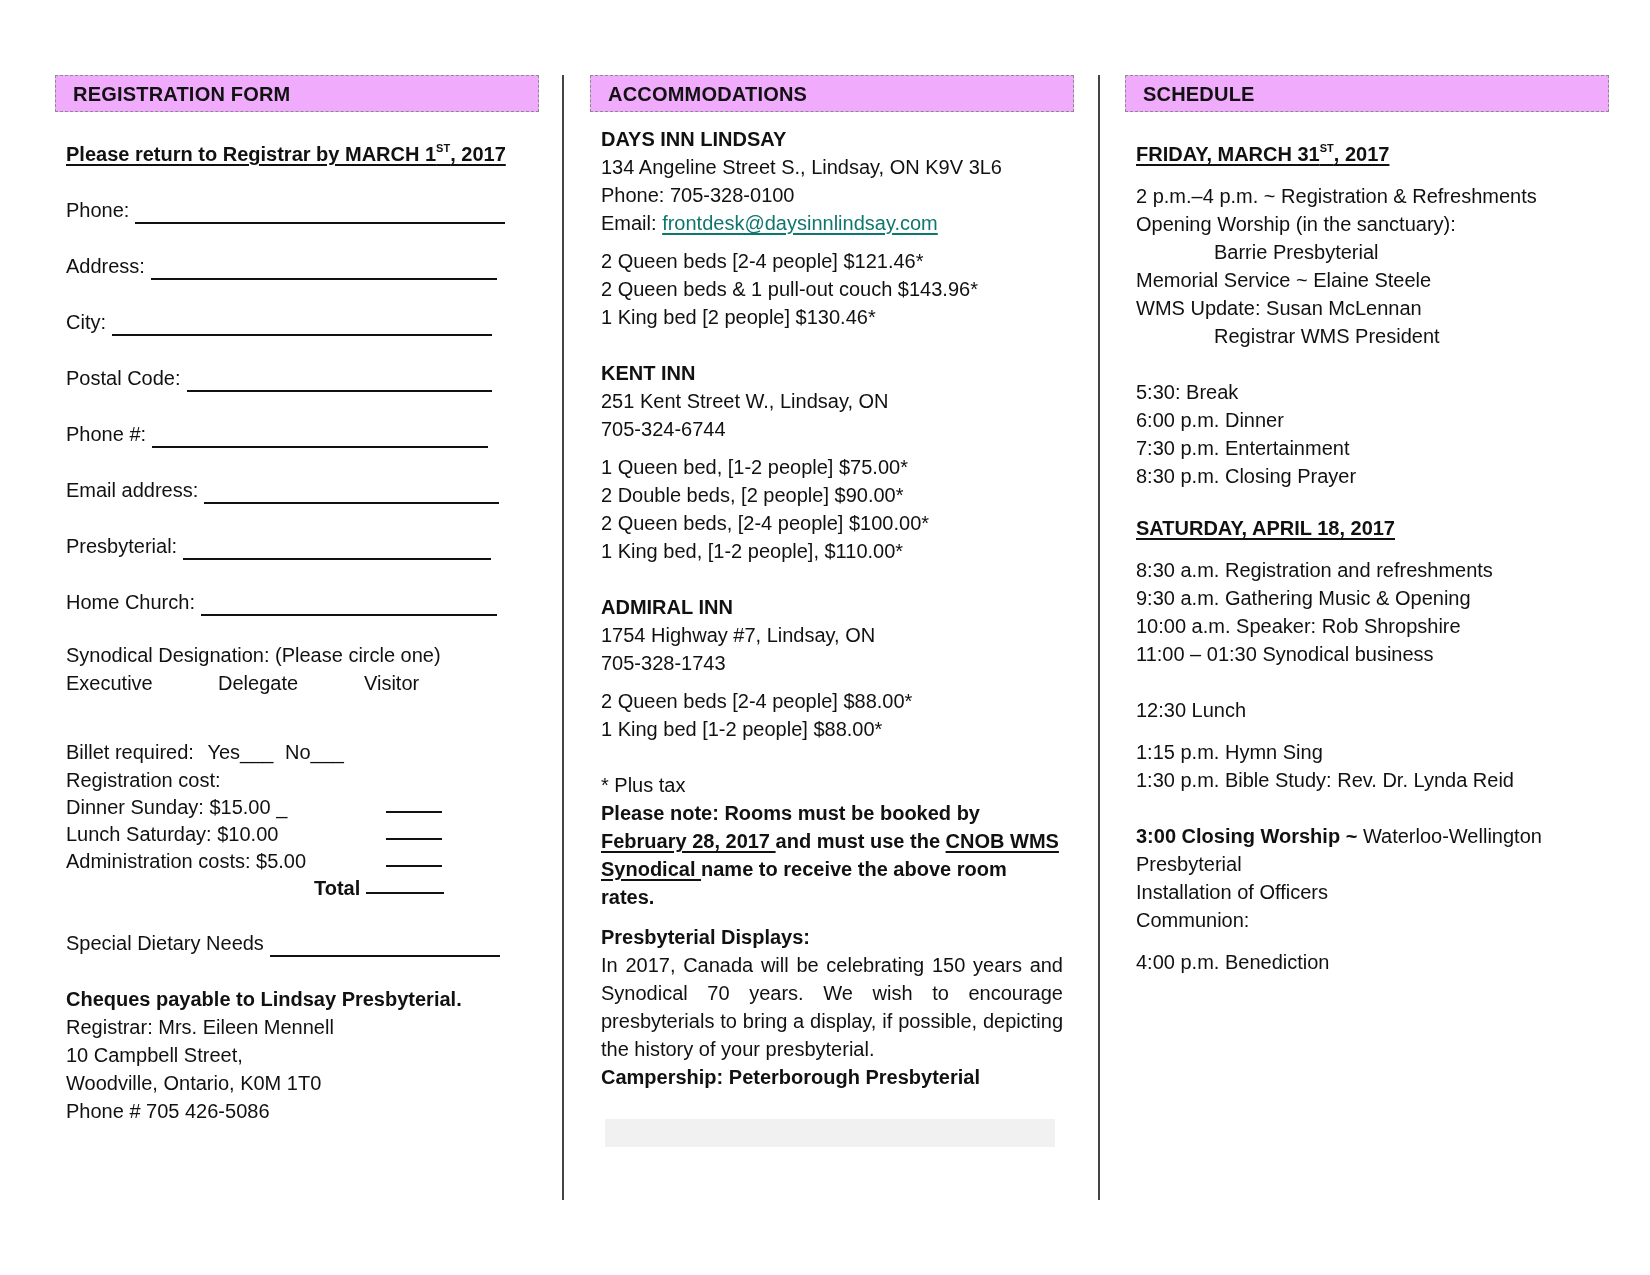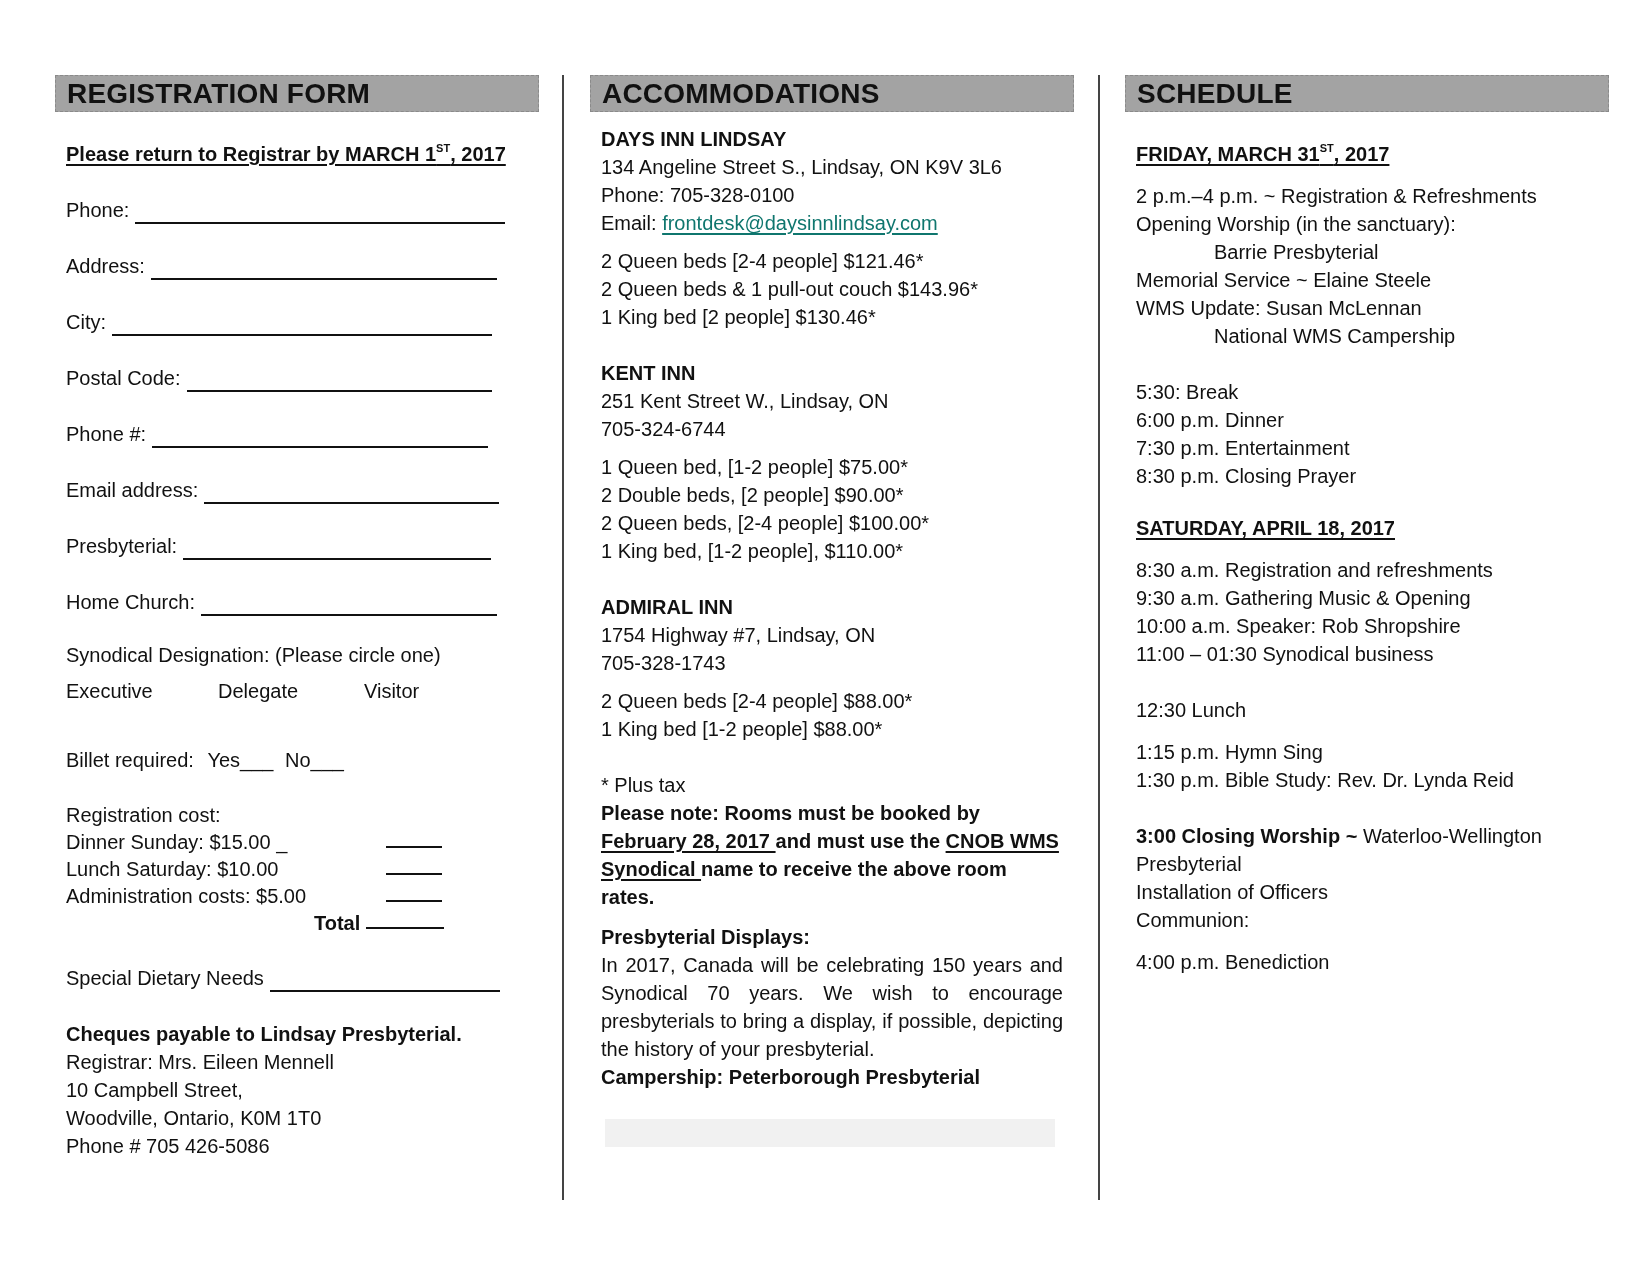--- a/index.html
+++ b/index.html
@@ -15,45 +15,45 @@
   .col { position: absolute; top: 75px; }
   .col-1 { left: 55px;  width: 484px; }
   .col-2 { left: 590px; width: 484px; }
   .col-3 { left: 1125px; width: 484px; }
   .vrule { position: absolute; top: 75px; width: 2px; height: 1125px; background: #444444; }
   .vrule-1 { left: 562px; }
   .vrule-2 { left: 1098px; }
 
   .section-header {
     height: 37px;
-    background: #a3a3a3;
+    background: #f0abfc;
     border: 1px dashed #8a8a8a;
-    padding-left: 11px;
+    padding-left: 17px;
     font-weight: bold;
-    font-size: 28px;
+    font-size: 20px;
     line-height: 36px;
     letter-spacing: 0.2px;
   }
   .bold { font-weight: bold; }
   .u { text-decoration: underline; text-underline-offset: 3px; }
   sup { font-size: 11px; line-height: 0; vertical-align: 9px; }
   .inner { padding-left: 11px; padding-right: 11px; }
 
   
   .return-line { margin-top: 28px; font-weight: bold; font-size: 20px; }
   .field-row { display: flex; align-items: flex-end; height: 28px; margin-top: 28px; }
   .field-row .lbl { white-space: nowrap; }
   .field-row .line { border-bottom: 2px solid #111; height: 20px; margin-left: 6px; }
   .designation { margin-top: 25px; }
-  .desig-options { display: flex; margin-top: 8px; }
+  .desig-options { display: flex; margin-top: 0; }
   .desig-options span { display: inline-block; }
   .opt-exec { width: 152px; }
   .opt-del { width: 146px; }
   .billet { margin-top: 41px; }
-  .cost-block { margin-top: 27px; }
+  .cost-block { margin-top: 0; }
   .cost-row { display: flex; height: 27px; }
   .cost-row .lbl { width: 320px; }
   .blank { display: inline-block; border-bottom: 2px solid #111; height: 20px; }
   .dietary { margin-top: 28px; display: flex; align-items: flex-end; }
   .cheques { margin-top: 28px; font-weight: bold; }
   .registrar { }
   .registrar div { height: 28px; }
 
   
   .hotel { margin-top: 13px; }
@@ -221,21 +221,21 @@
 <section class="col col-3">
   <div class="section-header">SCHEDULE</div>
   <div class="inner">
     <div class="day-header day-1 u"><span>FRIDAY, MARCH 31</span><sup>ST</sup><span>, 2017</span></div>
 
     <div class="sched-line gap-s">2 p.m.–4 p.m. ~ Registration &amp; Refreshments</div>
     <div class="sched-line">Opening Worship (in the sanctuary):</div>
     <div class="sched-line indent">Barrie Presbyterial</div>
     <div class="sched-line">Memorial Service ~ Elaine Steele</div>
     <div class="sched-line">WMS Update: Susan McLennan</div>
-    <div class="sched-line indent">National WMS Campership</div>
+    <div class="sched-line indent">Registrar WMS President</div>
     <div class="sched-line gap-m">5:30: Break</div>
     <div class="sched-line">6:00 p.m. Dinner</div>
     <div class="sched-line">7:30 p.m.  Entertainment</div>
     <div class="sched-line">8:30 p.m.  Closing Prayer</div>
 
     <div class="day-header u gap-s" style="margin-top:24px">SATURDAY, APRIL 18, 2017</div>
 
     <div class="sched-line gap-s">8:30 a.m. Registration and refreshments</div>
     <div class="sched-line">9:30 a.m.  Gathering Music &amp; Opening</div>
     <div class="sched-line">10:00 a.m. Speaker: Rob Shropshire</div>

